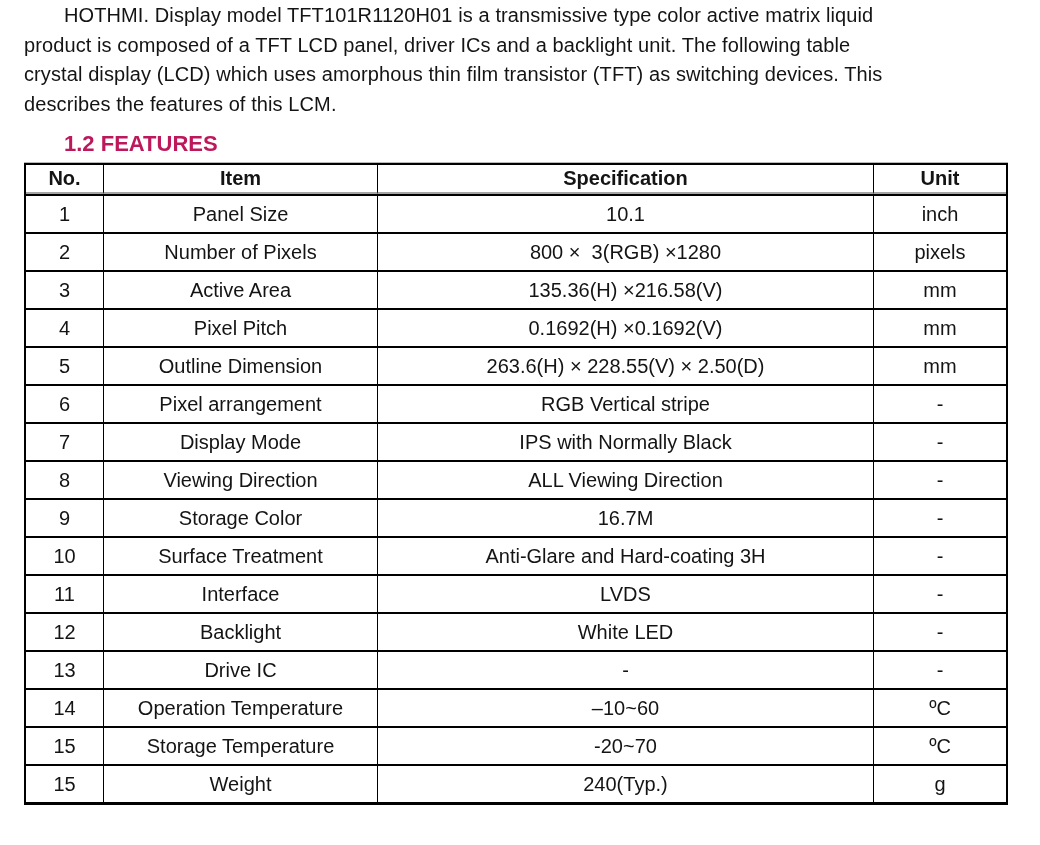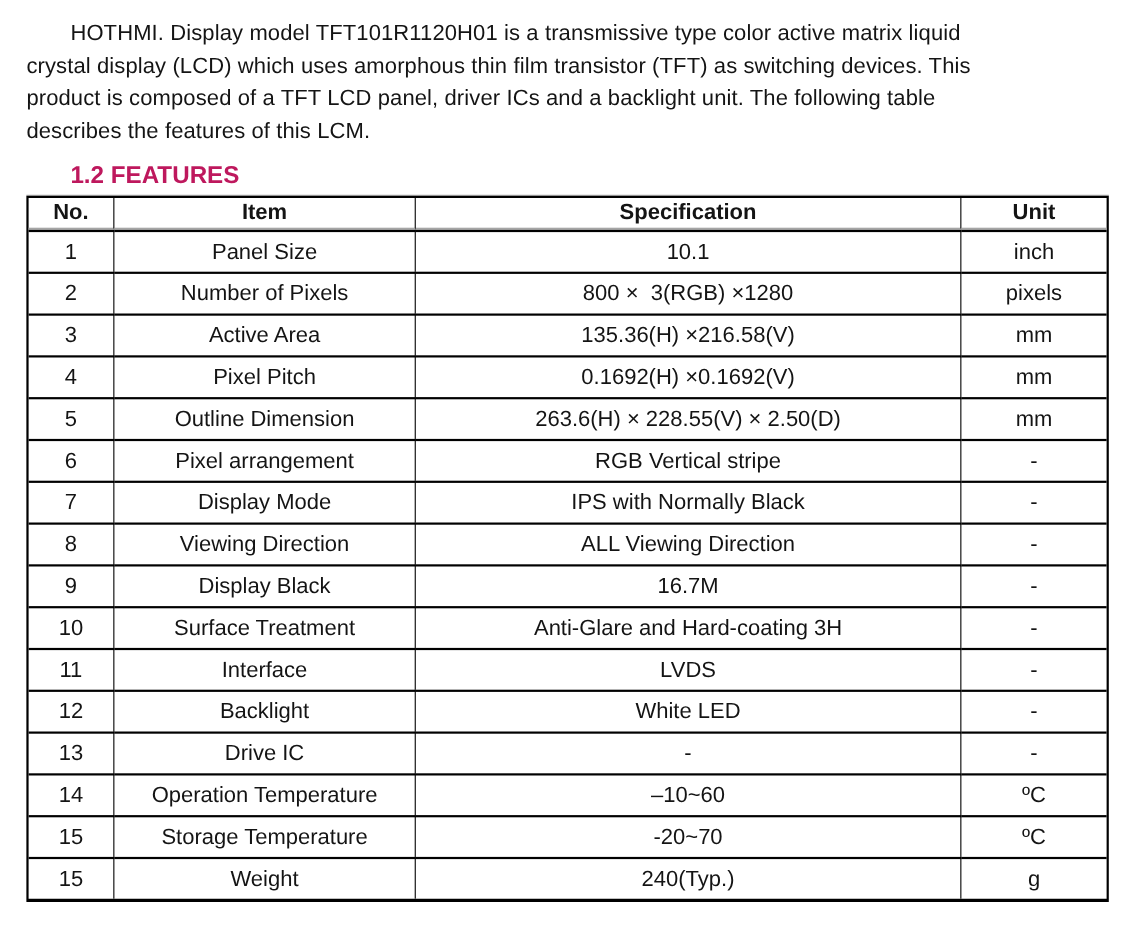--- a/index.html
+++ b/index.html
@@ -8,21 +8,21 @@
     width: 1040px;
     height: 845px;
     overflow: hidden;
     background: #ffffff;
   }
   body {
     font-family: "Liberation Sans", "DejaVu Sans", sans-serif;
     color: #141414;
   }
   .page {
-    padding: 16px 26px 0 24px;
+    padding: 1px 26px 0 24px;
   }
   
   .intro-line {
     font-size: 20px;
     line-height: 29.5px;
     white-space: pre;
     letter-spacing: 0.1px;
   }
   .intro-line.first {
     padding-left: 40px;
@@ -73,22 +73,22 @@
   }
   table.features td:last-child { border-right: none; }
 </style>
 </head>
 <body>
 
 <div class="page">
 
   <div class="intro">
     <div class="intro-line first">HOTHMI. Display model TFT101R1120H01 is a transmissive type color active matrix liquid</div>
+    <div class="intro-line">product is composed of a TFT LCD panel, driver ICs and a backlight unit. The following table</div>
     <div class="intro-line">crystal display (LCD) which uses amorphous thin film transistor (TFT) as switching devices. This</div>
-    <div class="intro-line">product is composed of a TFT LCD panel, driver ICs and a backlight unit. The following table</div>
     <div class="intro-line">describes the features of this LCM.</div>
   </div>
 
   <div class="section-heading">1.2 FEATURES</div>
 
   <table class="features">
     <colgroup>
       <col class="c-no">
         <col class="c-item">
         <col class="c-spec">
@@ -146,21 +146,21 @@
           <td>-</td>
         </tr>
         <tr>
           <td>8</td>
           <td>Viewing Direction</td>
           <td>ALL Viewing Direction</td>
           <td>-</td>
         </tr>
         <tr>
           <td>9</td>
-          <td>Display Black</td>
+          <td>Storage Color</td>
           <td>16.7M</td>
           <td>-</td>
         </tr>
         <tr>
           <td>10</td>
           <td>Surface Treatment</td>
           <td>Anti-Glare and Hard-coating 3H</td>
           <td>-</td>
         </tr>
         <tr>

